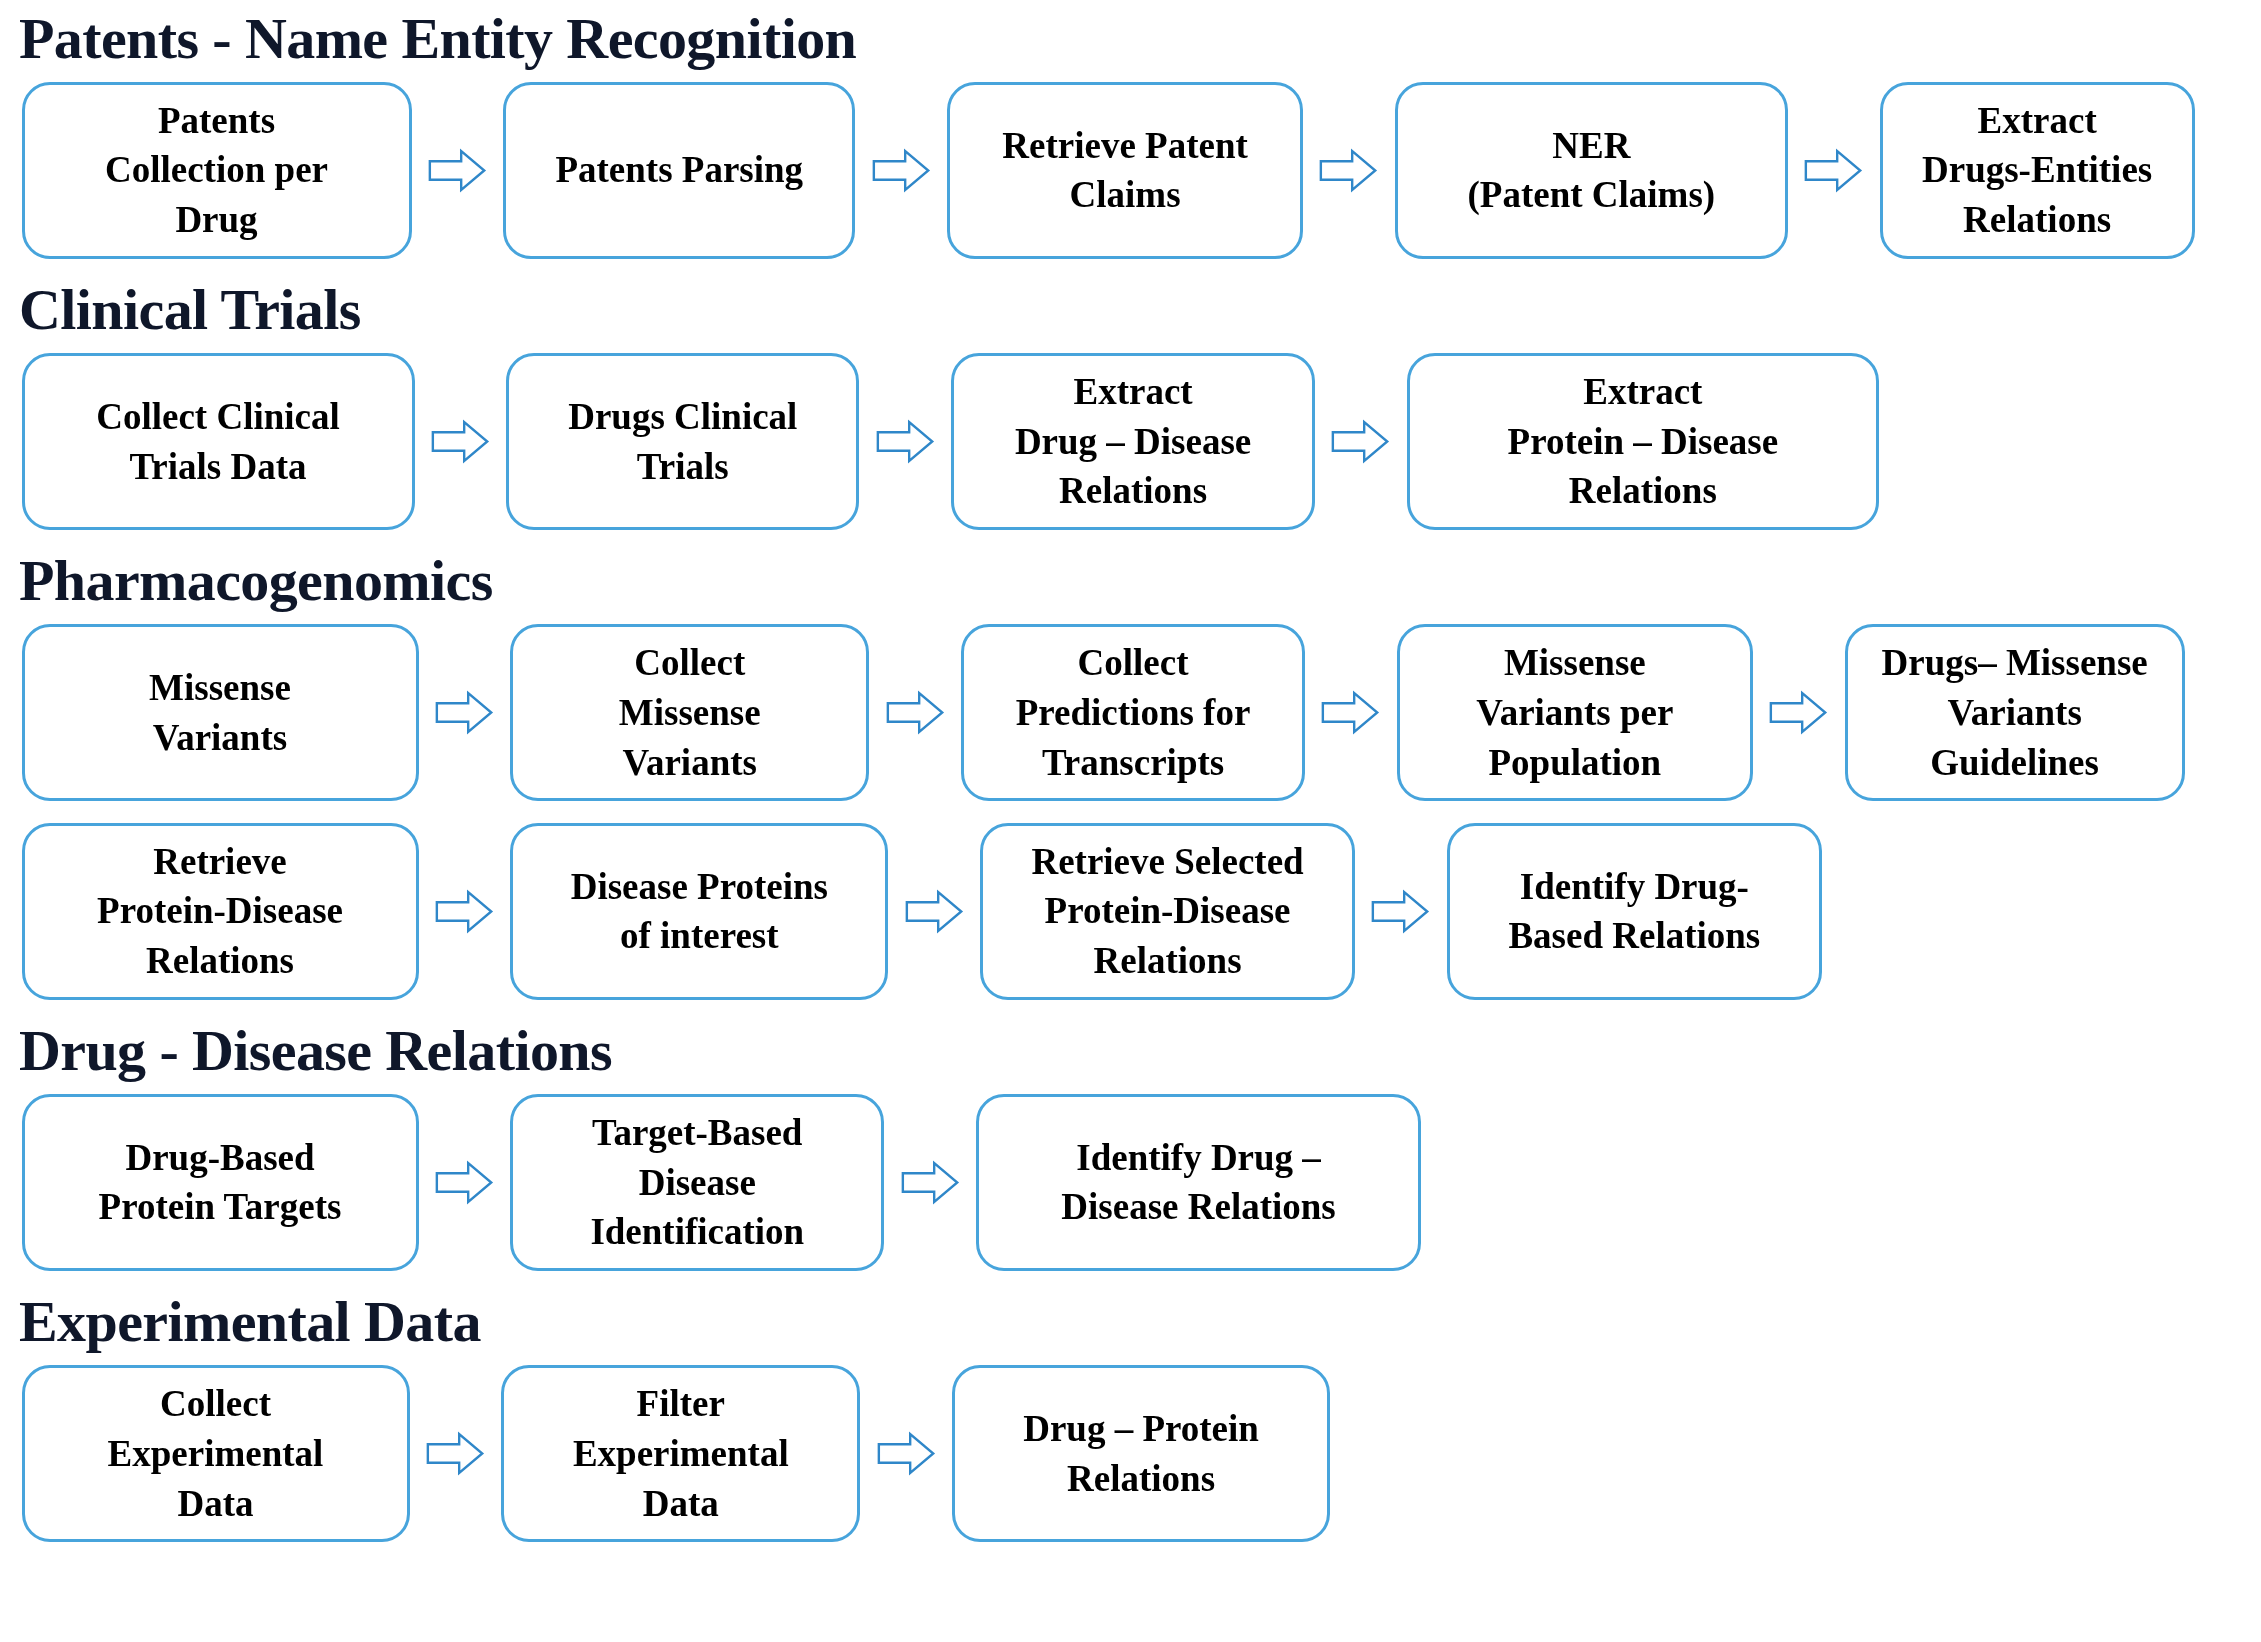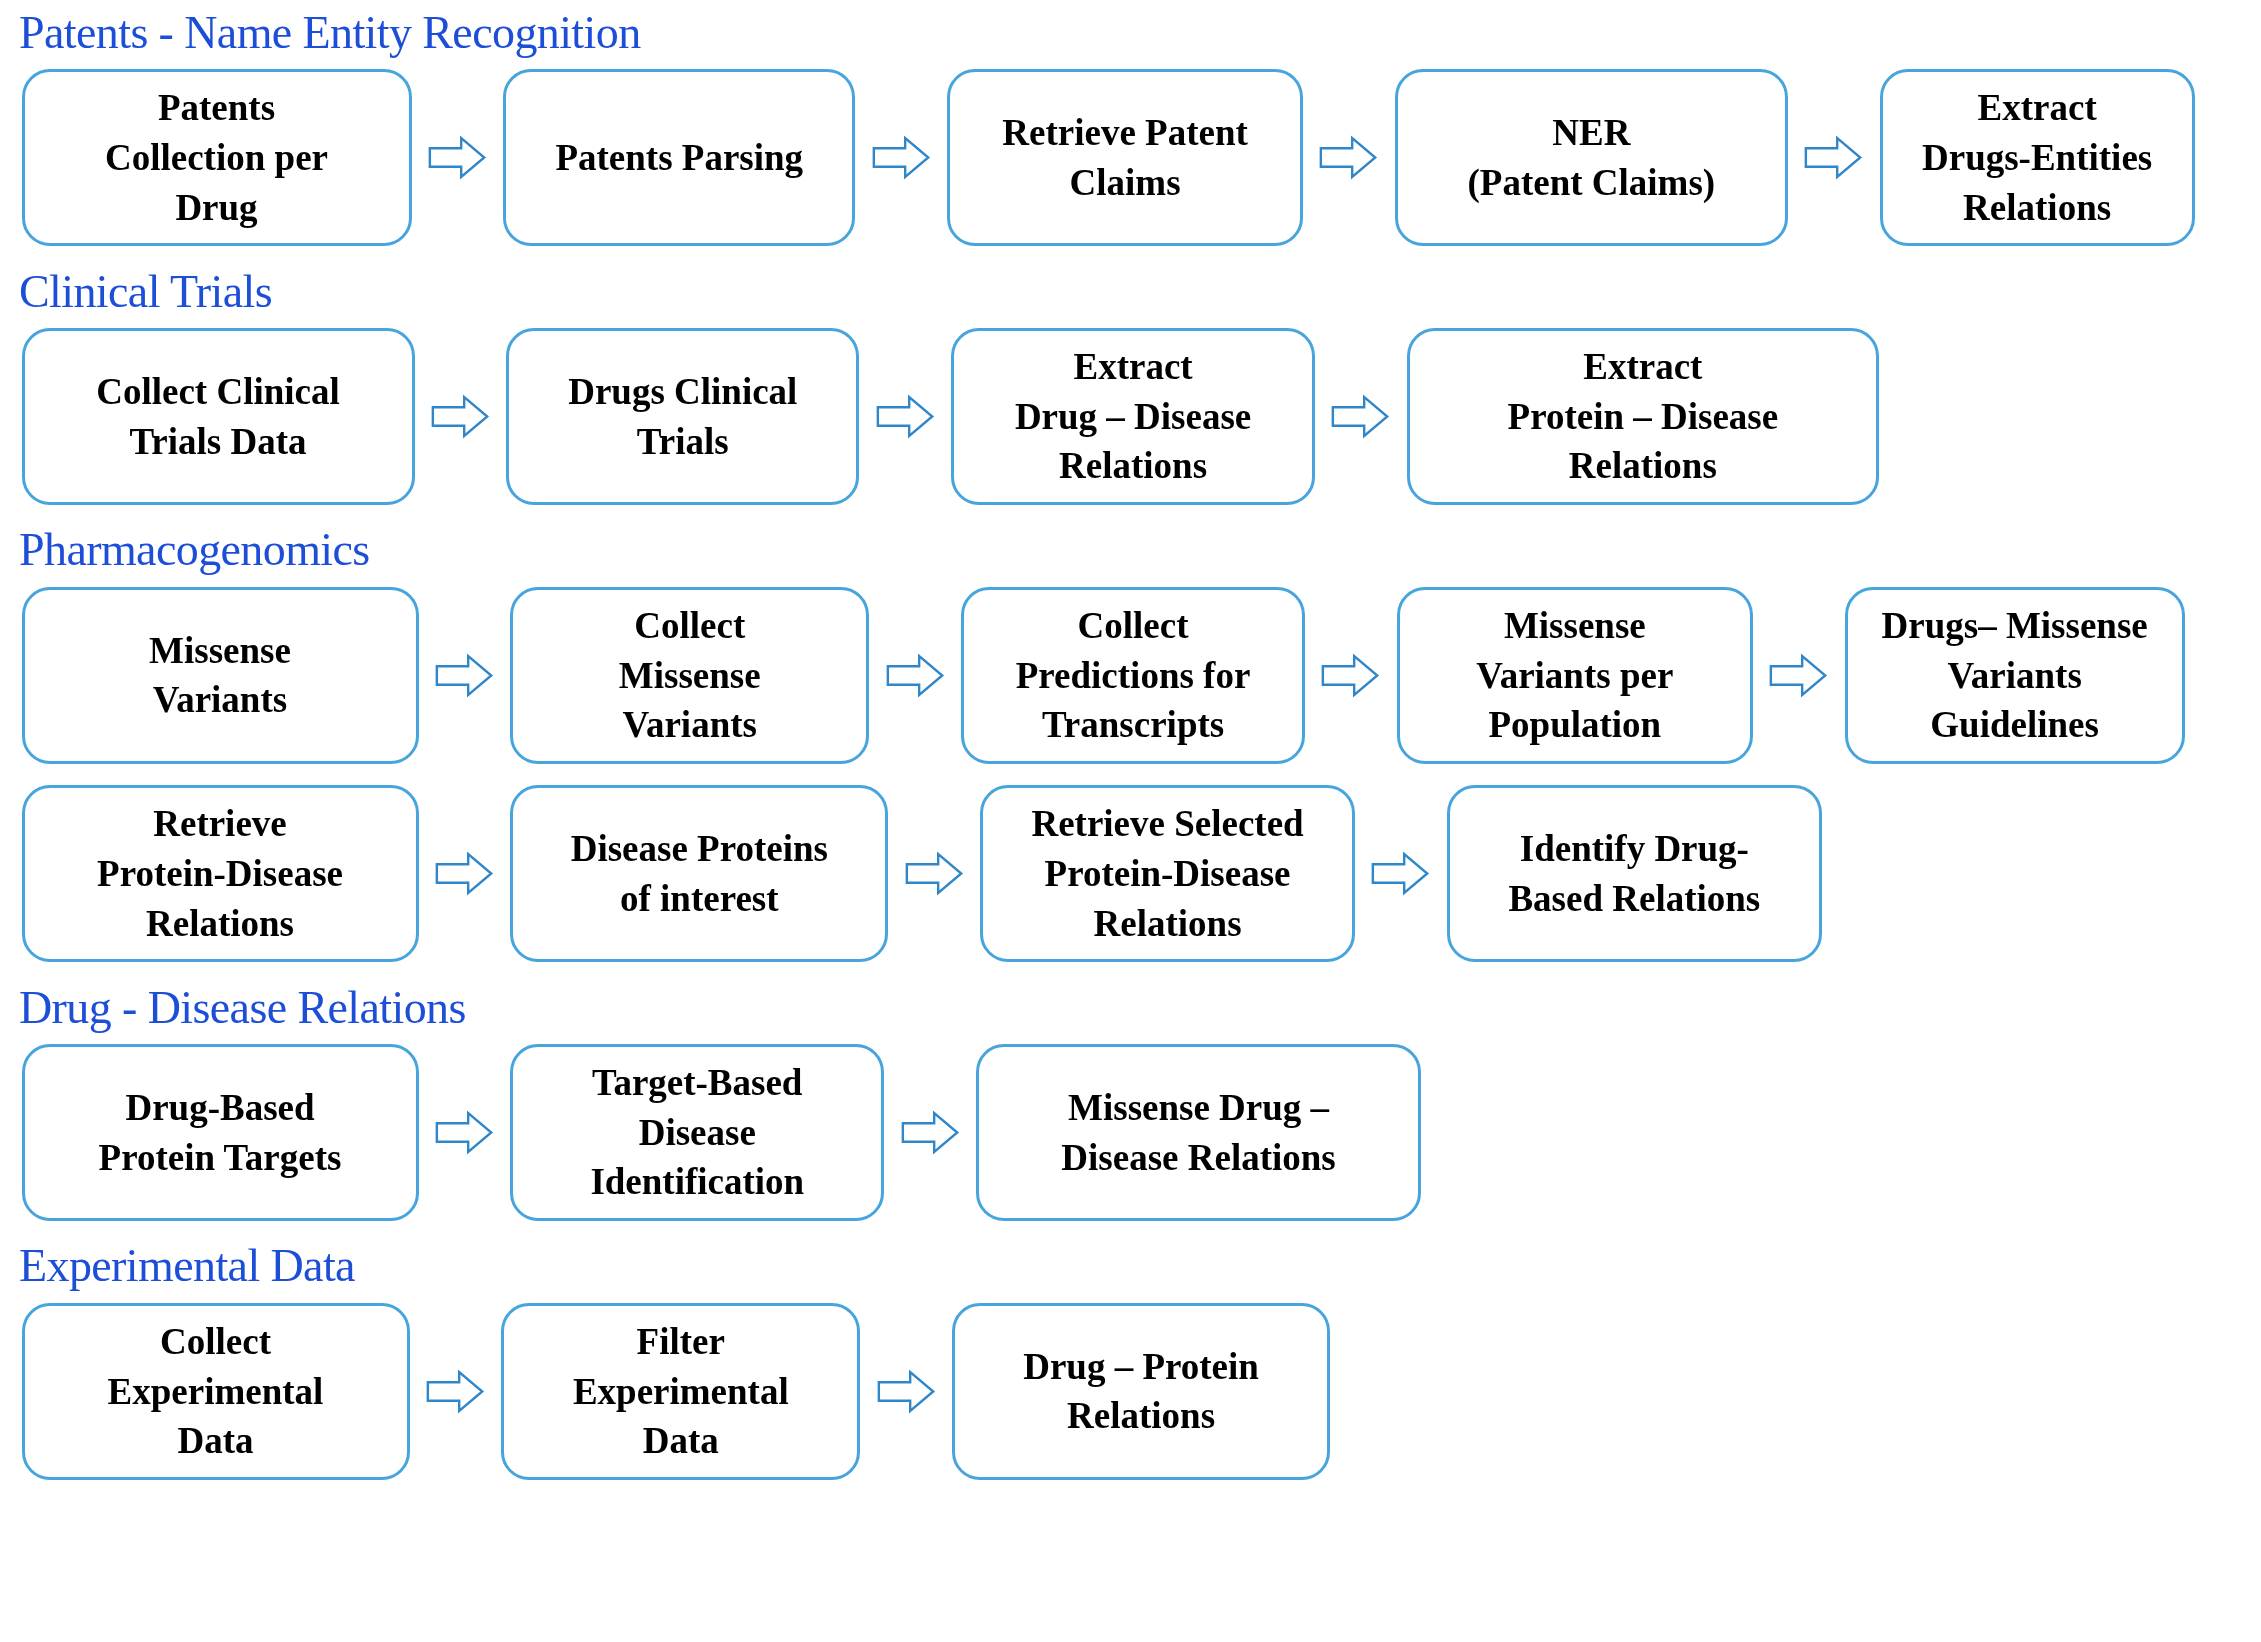--- a/index.html
+++ b/index.html
@@ -8,25 +8,25 @@
     height: 1642px;
     box-sizing: border-box;
     background: #ffffff;
     padding: 8.8px 0 0 19px;
     font-family: "Liberation Serif", "DejaVu Serif", serif;
     color: #000000;
     overflow: hidden;
   }
   .flow-section { margin: 0; }
   .sec-title {
-    font-size: 46px;
-    font-weight: 400;
+    font-size: 58px;
+    font-weight: 700;
     line-height: 1.04;
     margin: 0 0 12.6px 0;
-    color: #1d4ed8;
+    color: #0f172a;
     letter-spacing: -0.6px;
   }
   .flow-row {
     display: flex;
     align-items: center;
     margin: 0 0 21.4px 2.5px;
   }
   .flow-box {
     height: 177px;
     border: 3.2px solid #47a4dc;
@@ -224,21 +224,21 @@
         </svg>
       <div class="flow-box" style="width:374px">
         <span class="box-label">Target-Based
 Disease
 Identification</span>
       </div>
       <svg class="arrow" viewBox="0 0 64 52">
           <polygon points="2,16 36,16 36,5 61,26 36,47 36,36 2,36"></polygon>
         </svg>
       <div class="flow-box" style="width:445px">
-        <span class="box-label">Missense Drug –
+        <span class="box-label">Identify Drug –
 Disease Relations</span>
       </div>
     </div>
   </section>
 
   <section class="flow-section">
     <h2 class="sec-title">Experimental Data</h2>
     <div class="flow-row">
       <div class="flow-box" style="width:388px">
         <span class="box-label">Collect

